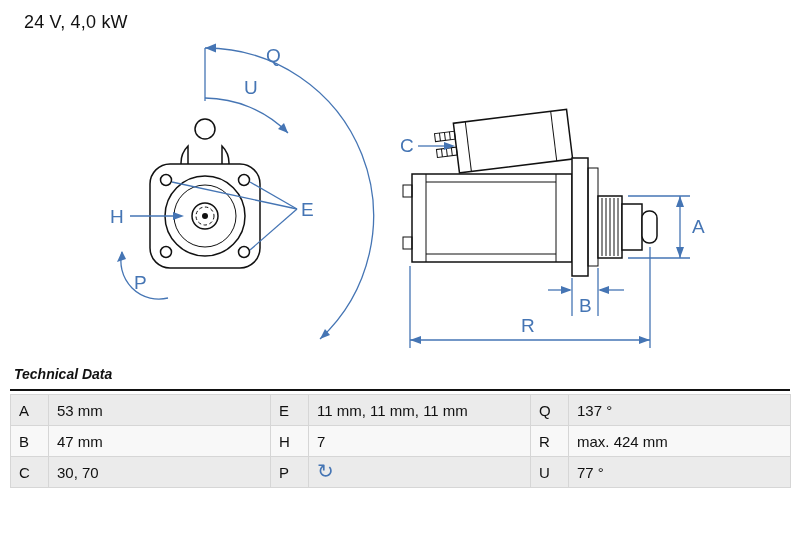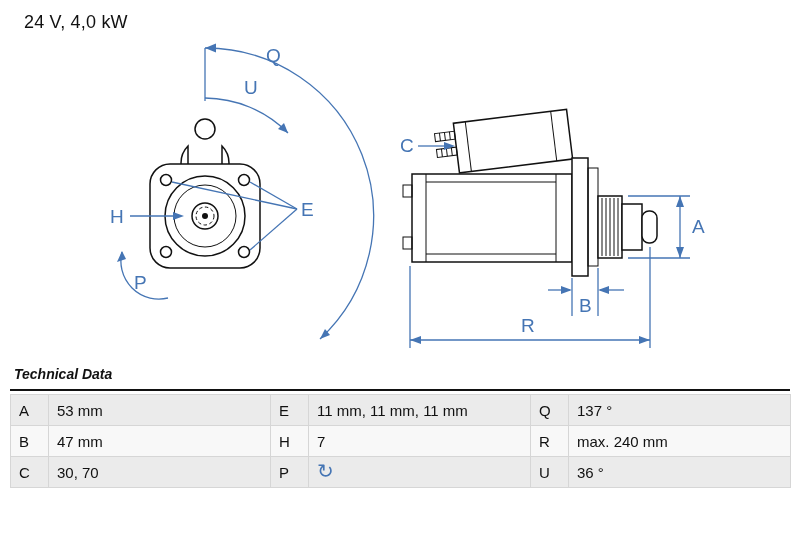--- a/index.html
+++ b/index.html
@@ -155,25 +155,25 @@
         <td class="v">11 mm, 11 mm, 11 mm</td>
         <td class="k">Q</td>
         <td class="v">137 °</td>
       </tr>
       <tr class="even">
         <td class="k">B</td>
         <td class="v">47 mm</td>
         <td class="k">H</td>
         <td class="v">7</td>
         <td class="k">R</td>
-        <td class="v">max. 240 mm</td>
+        <td class="v">max. 424 mm</td>
       </tr>
       <tr class="odd">
         <td class="k">C</td>
         <td class="v">30, 70</td>
         <td class="k">P</td>
         <td class="v"><span class="rot">↻</span></td>
         <td class="k">U</td>
-        <td class="v">36 °</td>
+        <td class="v">77 °</td>
       </tr>
     </tbody>
   </table>
 </div>
 
 </body></html>

